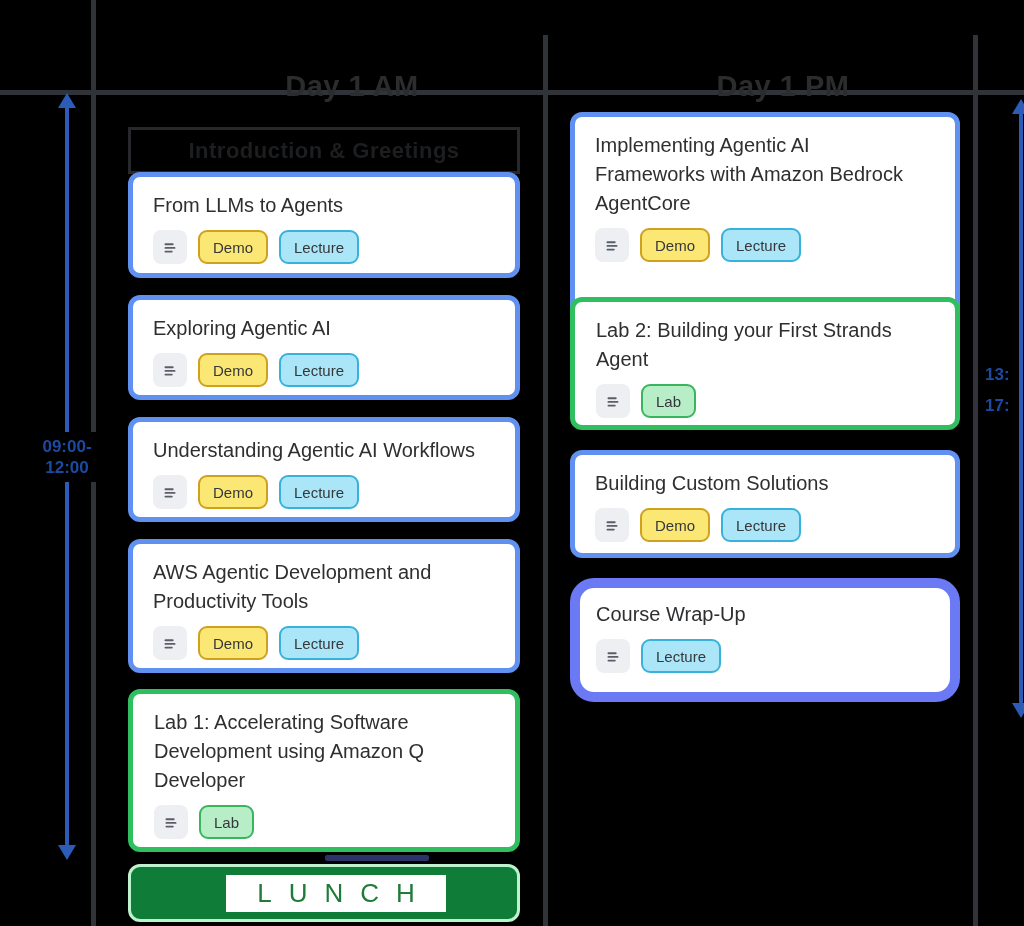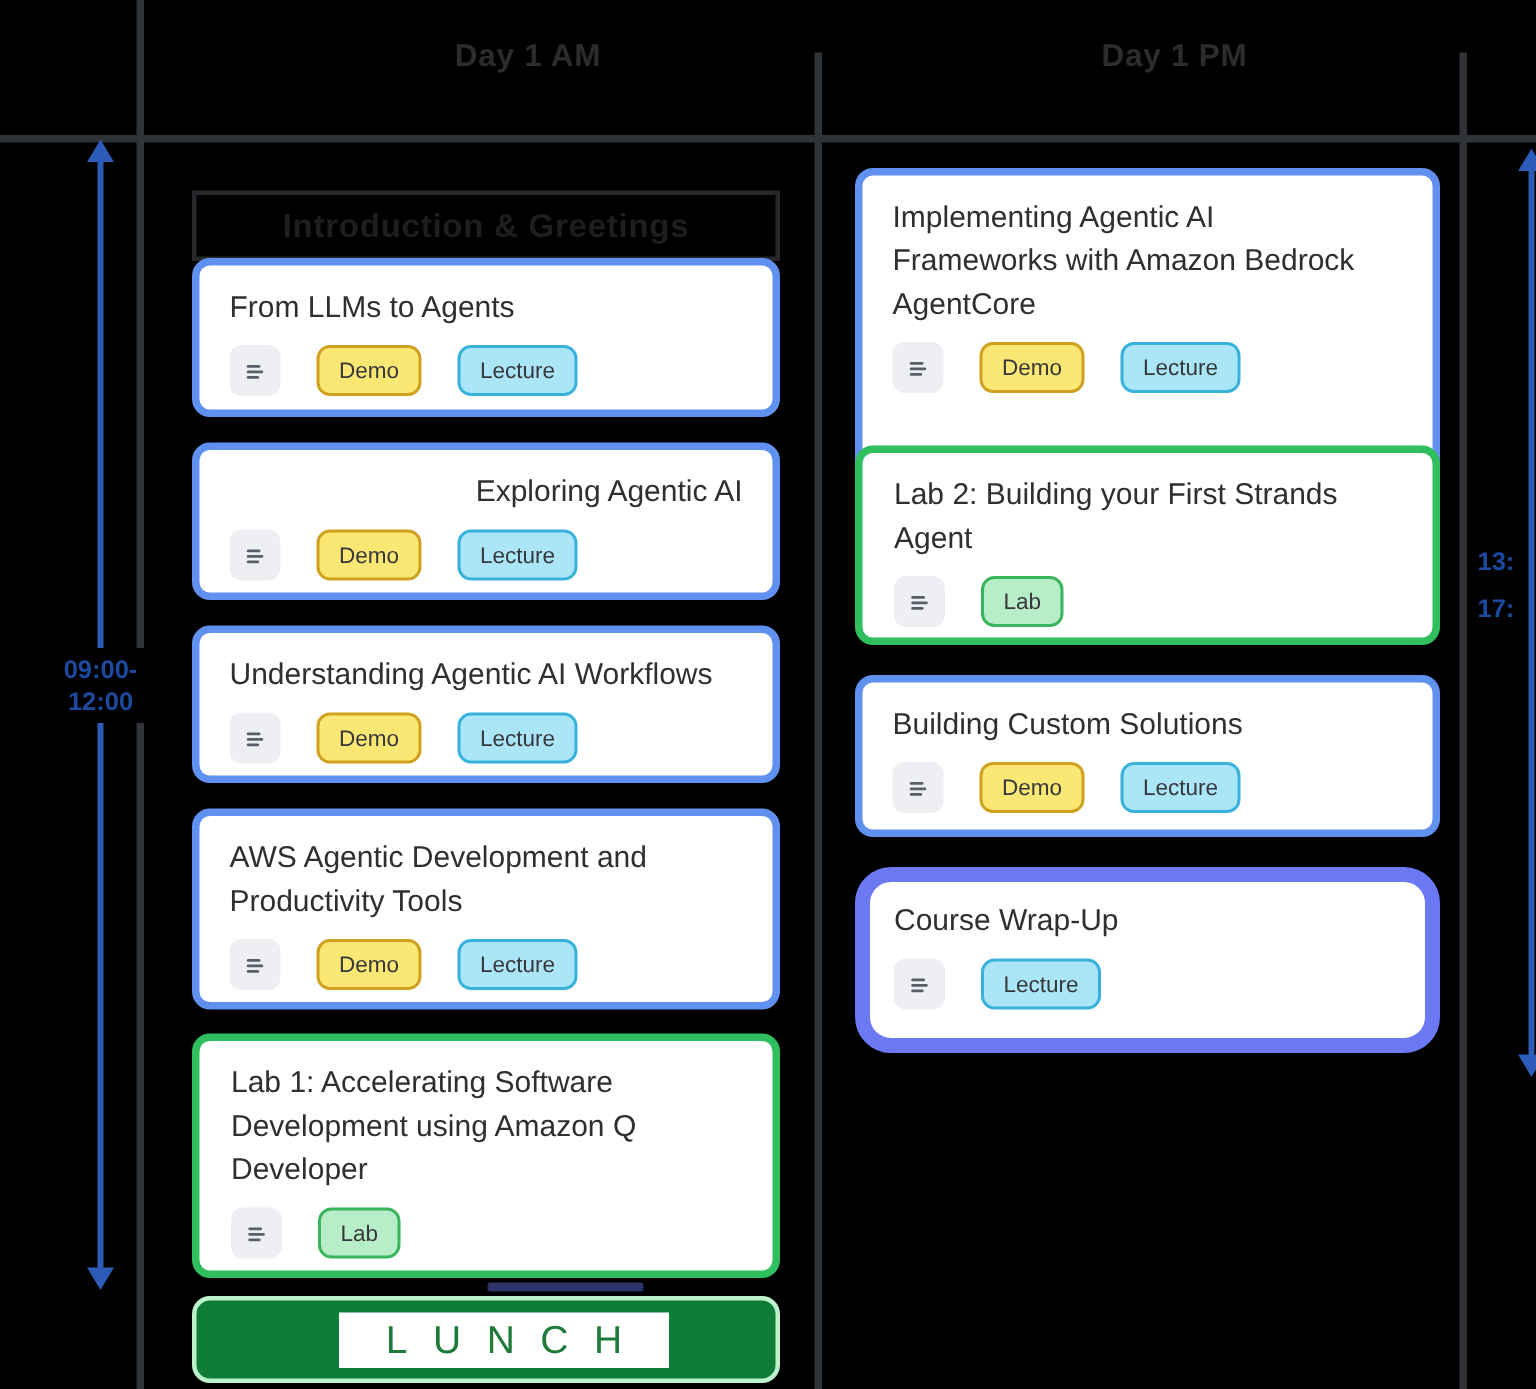--- a/index.html
+++ b/index.html
@@ -6,43 +6,43 @@
   #canvas{
     position:relative;width:1024px;height:926px;overflow:hidden;
     background:var(--background,#000);
     font-family:"Liberation Sans","DejaVu Sans",sans-serif;
   }
   .abs{position:absolute;}
   
   .gridline{background:var(--grid-line,#303338);}
   
   .col-header{
-    width:220px;text-align:center;font-size:21px;font-weight:bold;
-    color:var(--header-text,#2b2c2e);letter-spacing:.5px;
+    width:220px;text-align:center;font-size:29px;font-weight:bold;
+    color:var(--header-text,#2b2c2e);letter-spacing:.5px;margin-top:44px;
   }
   
   .intro{
     left:128px;top:127px;width:392px;height:47px;box-sizing:border-box;
     border:3px solid var(--intro-border,#27282b);
     display:flex;align-items:center;justify-content:center;
     font-size:22px;font-weight:bold;color:var(--intro-text,#1d1e20);letter-spacing:.5px;
   }
   
   .card{
     box-sizing:border-box;background:var(--card-bg,#fff);
     border:5px solid var(--accent-blue,#6191f0);border-radius:12px;
     padding:14px 20px;width:392px;
   }
   .card.green{border-color:var(--accent-green,#2fbf5e);padding-left:21px;}
   .card.indigo{border-color:var(--accent-indigo,#6b79f4);border-width:10px;border-radius:24px;padding:12px 16px;}
   .card .title{
     font-size:20px;line-height:29px;color:var(--card-title,#2e2f31);margin:0 0 10px 0;
   }
   .card .title.w2{max-width:312px;}
-  .tagrow{display:flex;align-items:center;gap:24px;}
+  .tagrow{display:flex;align-items:center;gap:11px;}
   .chip{
     width:34px;height:34px;border-radius:8px;background:var(--icon-chip-bg,#edeff3);
     display:flex;align-items:center;justify-content:center;flex:0 0 auto;
   }
   .chip svg{display:block;}
   .tag{
     box-sizing:border-box;height:34px;display:flex;align-items:center;
     padding:0 13px;border-radius:9px;border:2px solid #999;
     font-size:15px;color:var(--tag-text,#36373a);
   }
@@ -120,21 +120,21 @@
               <line x1="7" y1="13" x2="17" y2="13"></line>
               <line x1="7" y1="17" x2="14" y2="17"></line>
             </g>
           </svg>
       </span>
       <span class="tag tag-demo">Demo</span>
       <span class="tag tag-lecture">Lecture</span>
     </div>
   </div>
 
-  <div class="abs card" style="left:128px;top:295px;height:105px;text-align:right;">
+  <div class="abs card" style="left:128px;top:295px;height:105px;">
     <div class="title">Exploring Agentic AI</div>
     <div class="tagrow">
       <span class="chip">
         <svg width="22" height="22" viewBox="0 0 24 24">
             <g stroke="#595e68" stroke-width="2" stroke-linecap="round">
               <line x1="7" y1="9" x2="15" y2="9"></line>
               <line x1="7" y1="13" x2="17" y2="13"></line>
               <line x1="7" y1="17" x2="14" y2="17"></line>
             </g>
           </svg>

